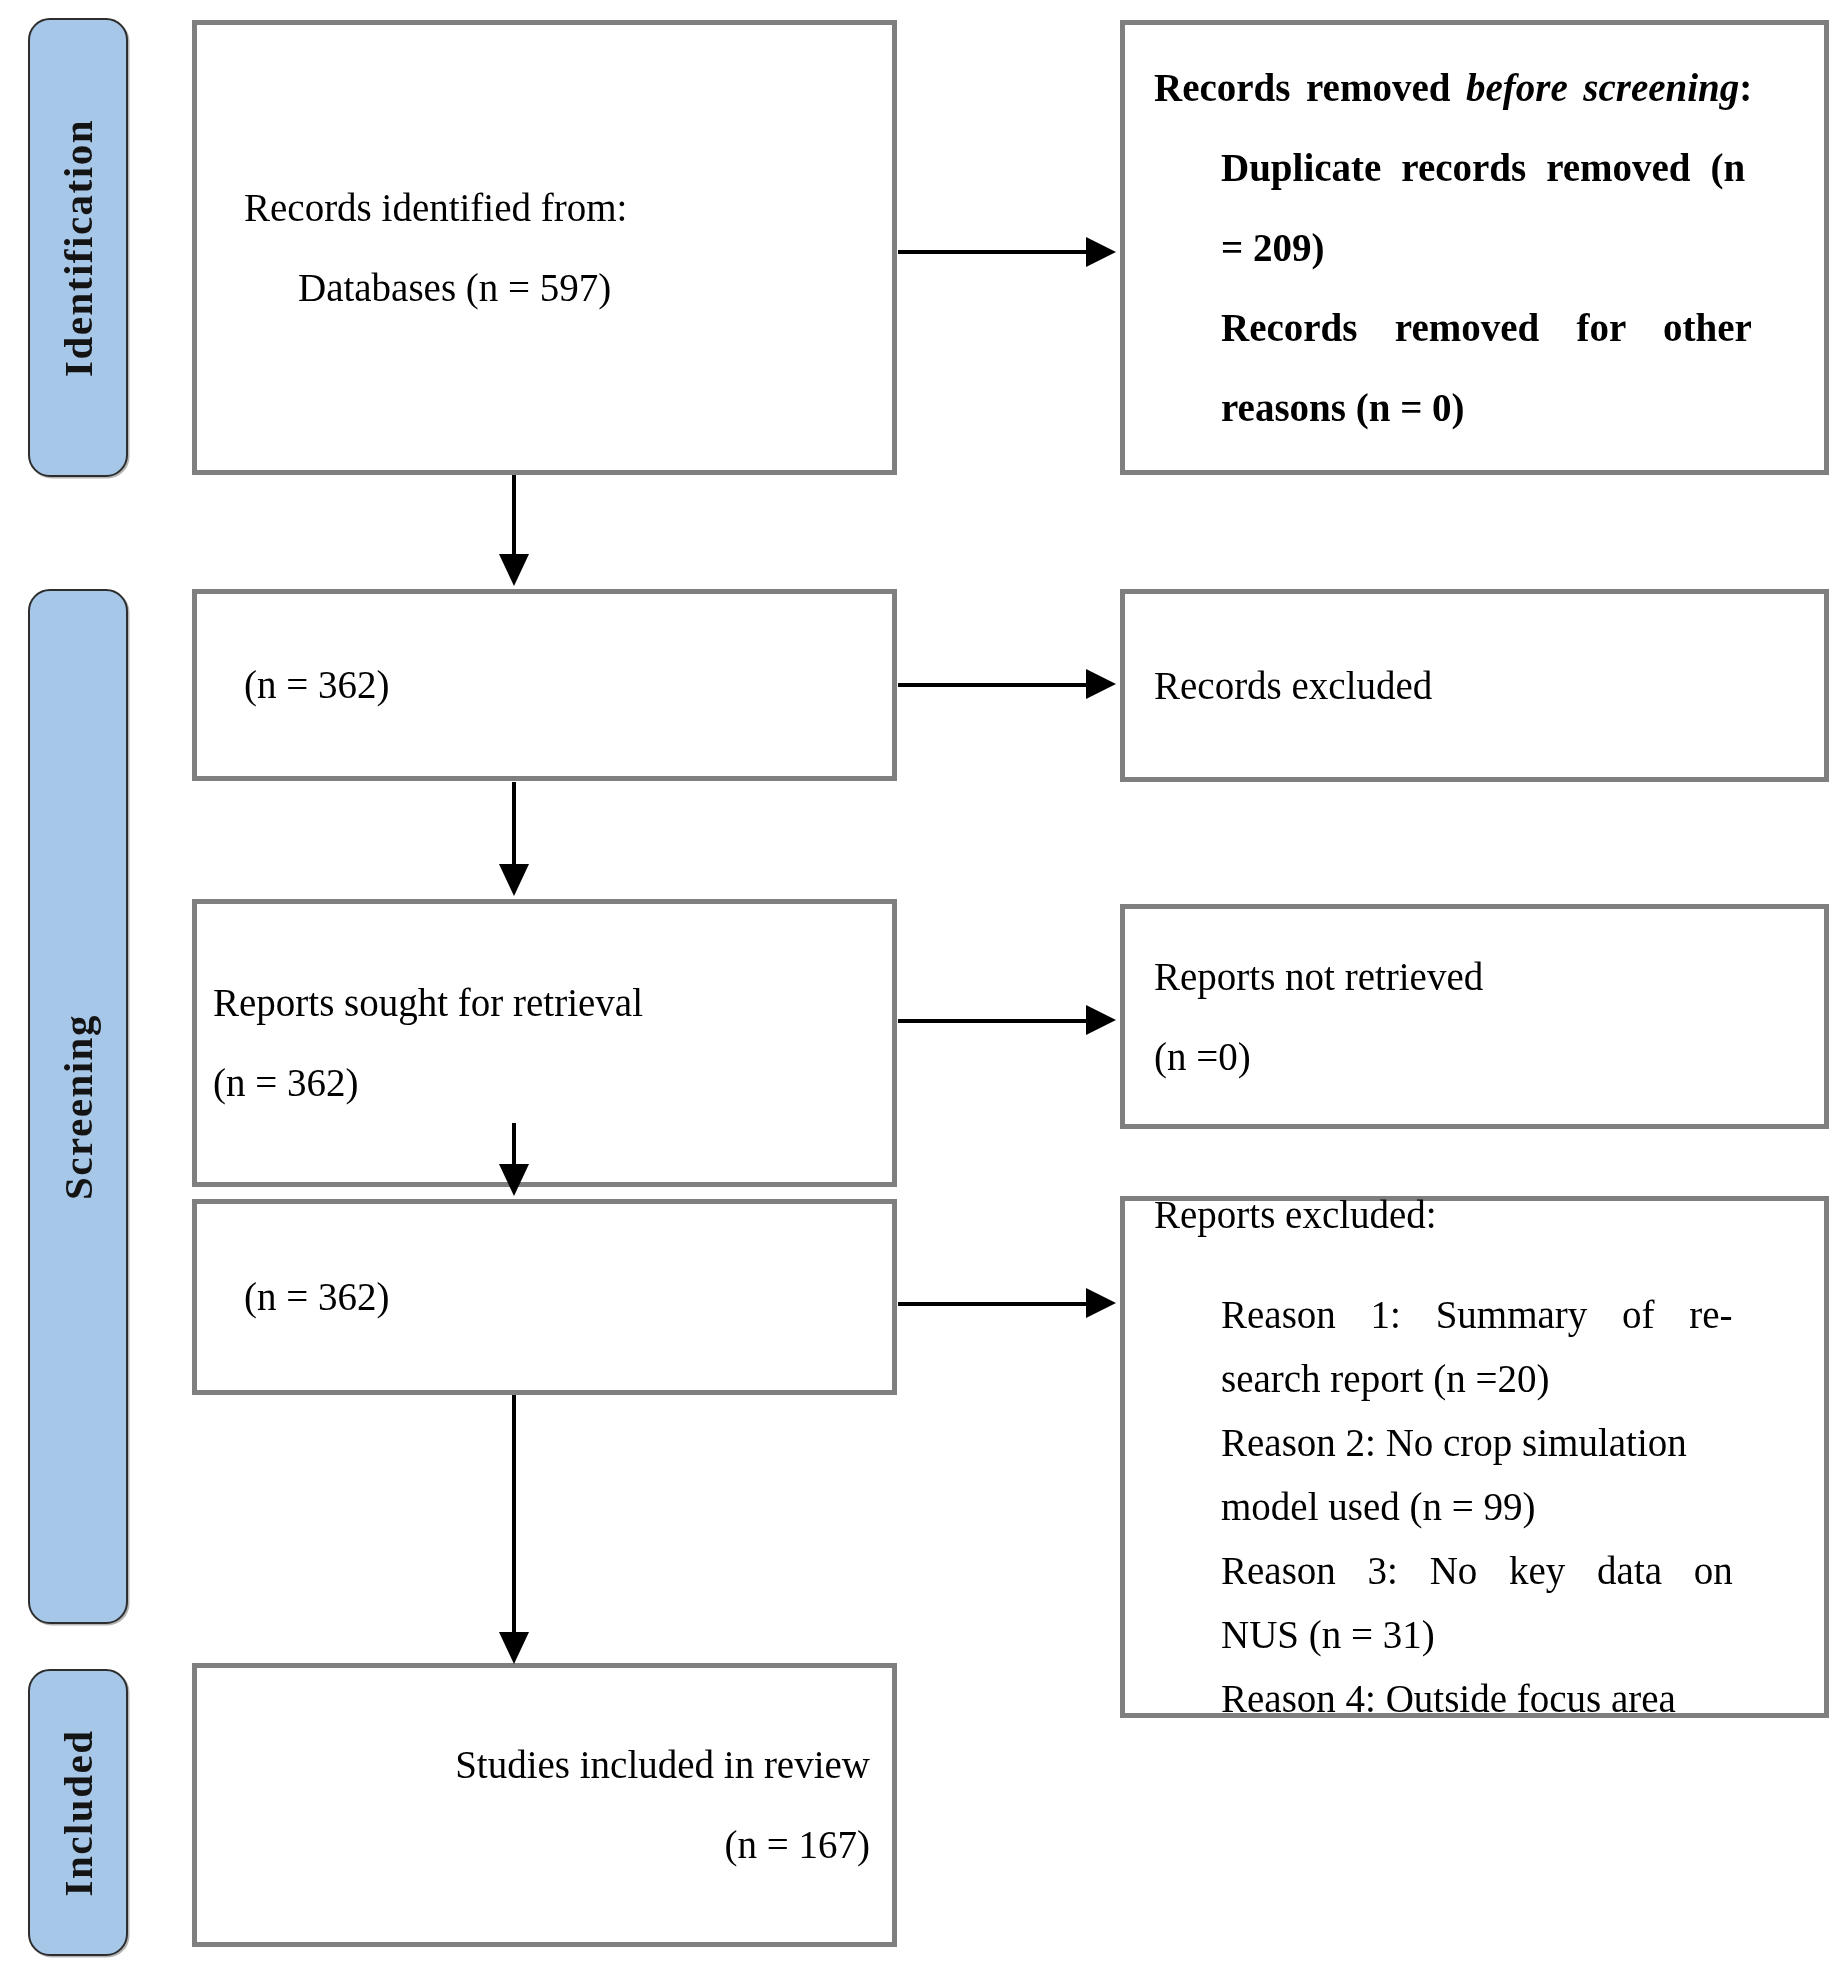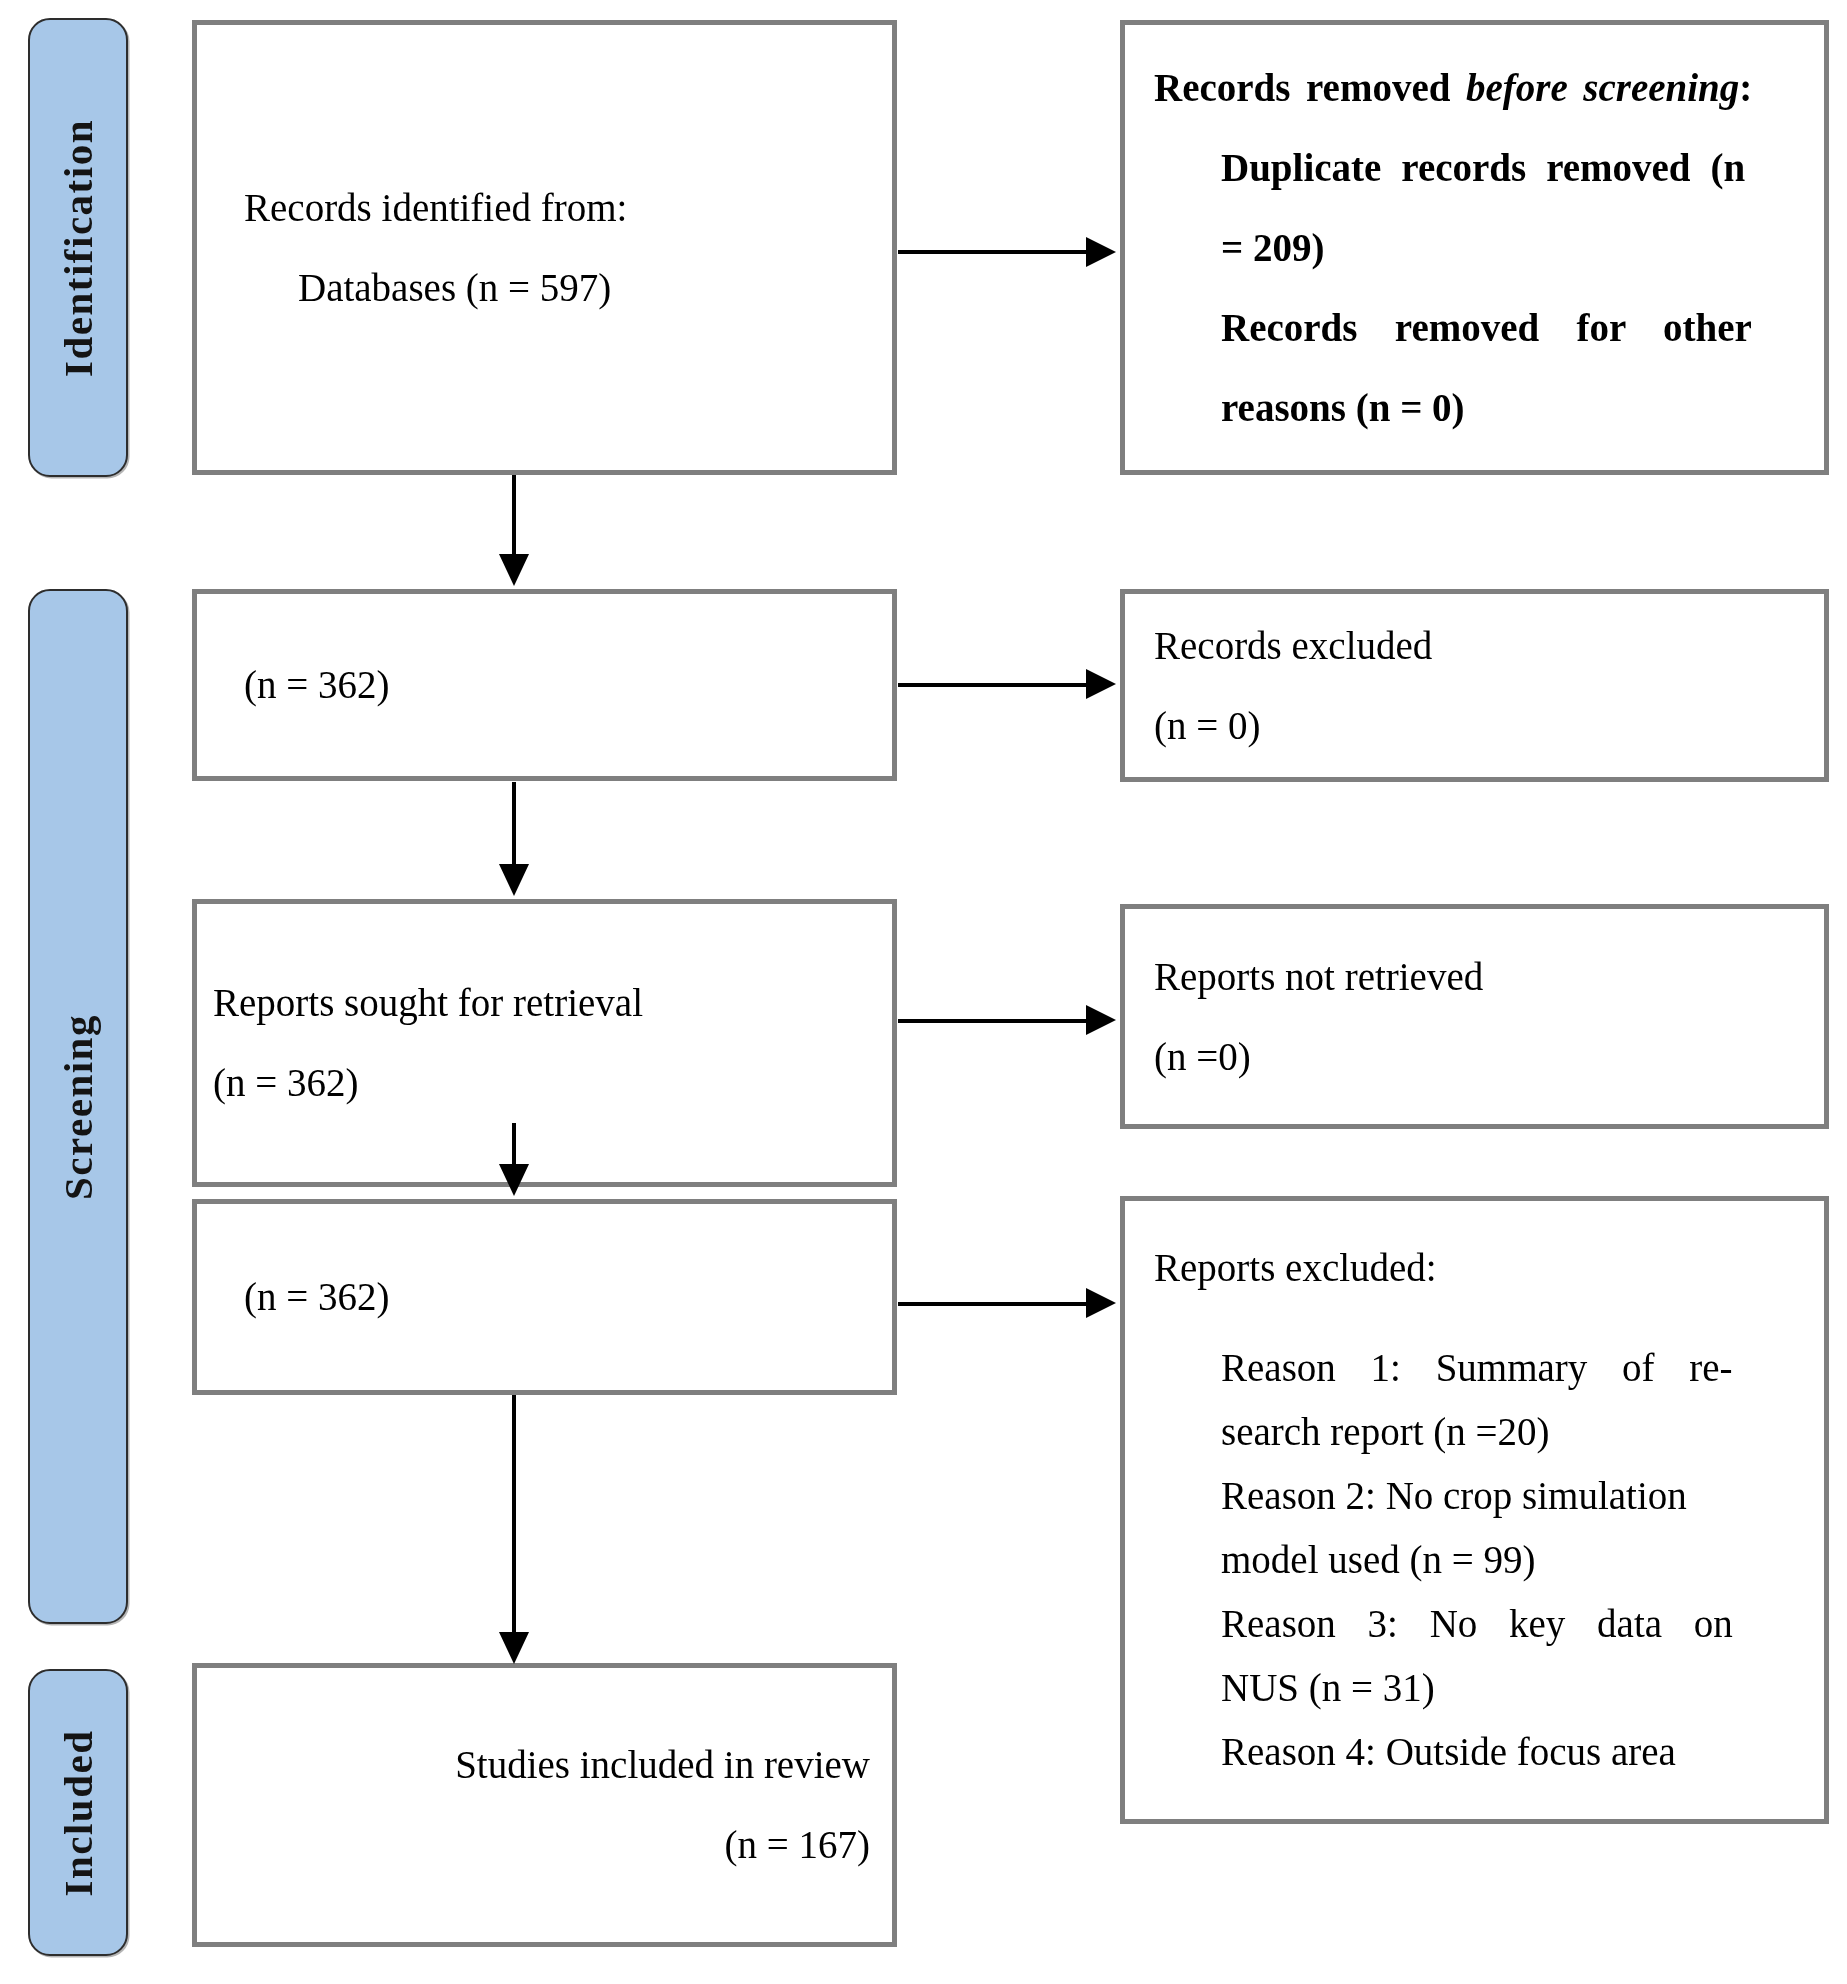--- a/index.html
+++ b/index.html
@@ -56,21 +56,21 @@
 
   #box-identified { top: 20.3px;   height: 455px; }
   #box-screened   { top: 589px;  height: 192px; }
   #box-sought     { top: 899px; height: 288px; padding-left: 16px; }
   #box-assessed   { top: 1199px; height: 196px; }
   #box-included   { top: 1663px; height: 284px; text-align: right; }
 
   #box-removed      { top: 20.3px;   height: 455px; font-weight: bold; }
   #box-excluded     { top: 589px;  height: 193px; }
   #box-notretrieved { top: 904px; height: 225px; }
-  #box-reports-excl { top: 1196px; height: 628px; line-height: 64px; gap: 36px; }
+  #box-reports-excl { top: 1196px; height: 522px; line-height: 64px; gap: 36px; }
 
   
   #box-identified .line:nth-child(2) { padding-left: 54px; }
   .indent-list .line { padding-left: 67px; }
   #box-removed .box-title { word-spacing: 5.8px; white-space: nowrap; }
   #box-removed .indent-list .line:nth-child(1) { word-spacing: 10.2px; }
   #box-removed .indent-list .line:nth-child(3) { word-spacing: 27.6px; }
   #box-reports-excl .indent-list .line:nth-child(1) { word-spacing: 25px; }
   #box-reports-excl .indent-list .line:nth-child(5) { word-spacing: 22px; }
   .italic { font-style: italic; }
@@ -148,21 +148,20 @@
         <div class="line">Duplicate records removed (n</div>
         <div class="line">= 209)</div>
         <div class="line">Records removed for other</div>
         <div class="line">reasons (n = 0)</div>
       </div>
   </div>
 
   <div class="fbox right-col" id="box-excluded">
     <div class="lines">
         <div class="line">Records excluded</div>
-        <div class="line">(n = 0)</div>
       </div>
   </div>
 
   <div class="fbox right-col" id="box-notretrieved">
     <div class="lines">
         <div class="line">Reports not retrieved</div>
         <div class="line">(n =0)</div>
       </div>
   </div>
 

